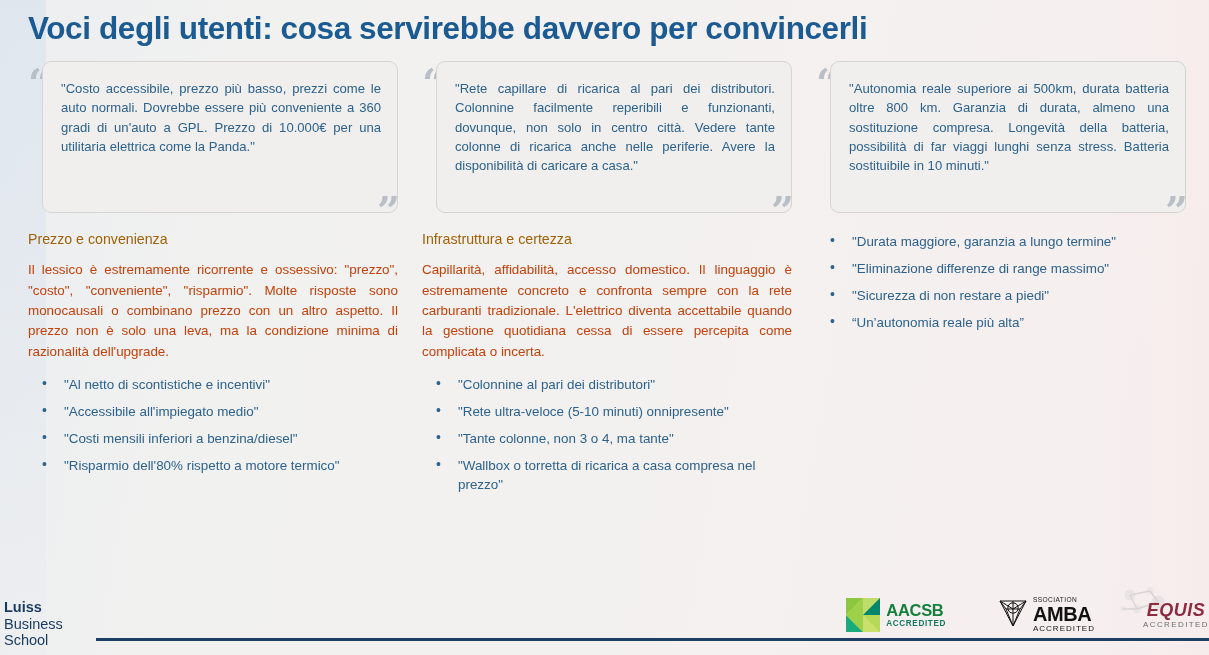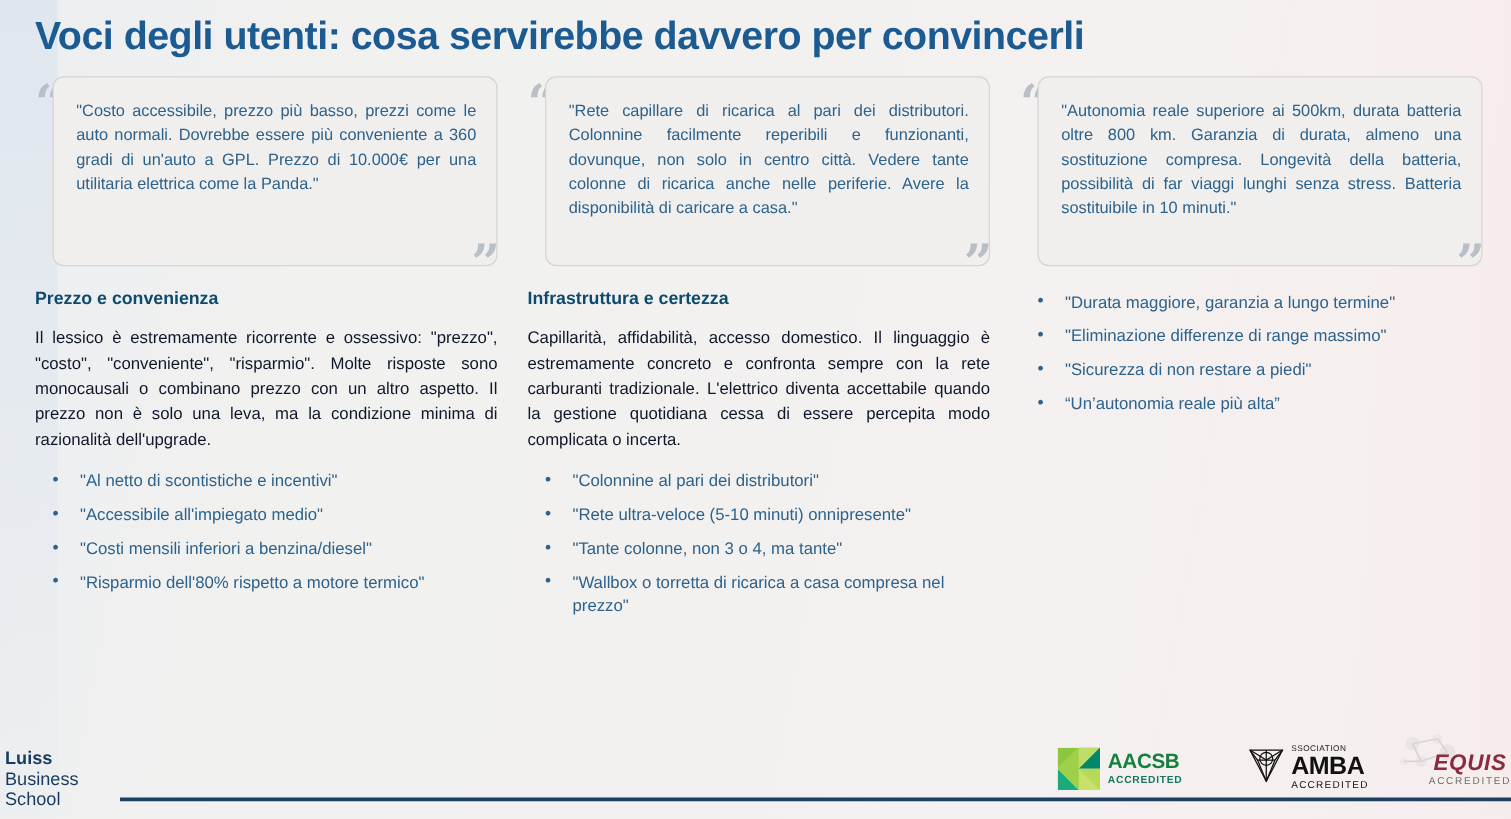--- a/index.html
+++ b/index.html
@@ -123,28 +123,28 @@
   .qmark.close {
     right: -2px;
     bottom: -12px;
     font-size: 40px;
   }
 
   
   .col-head {
     margin: 12px 0 0 0;
     font-size: 14.2px;
-    font-weight: bold;
-    color: #0c4a6e;
+    font-weight: normal;
+    color: #a16207;
   }
   .col-body {
     margin: 13px 0 12px 0;
     font-size: 13.4px;
     line-height: 1.52;
-    color: #0f172a;
+    color: #c2410c;
     text-align: justify;
     text-justify: inter-word;
   }
 
   
   ul.bul {
     margin: 13px 0 0 0;
     padding: 0;
     list-style: none;
   }
@@ -278,21 +278,21 @@
 
     <div class="col">
       <div class="quote-wrap">
         <span class="qmark open">“</span>
         <div class="quote-card">
           <p>"Rete capillare di ricarica al pari dei distributori. Colonnine facilmente reperibili e funzionanti, dovunque, non solo in centro città. Vedere tante colonne di ricarica anche nelle periferie. Avere la disponibilità di caricare a casa."</p>
         </div>
         <span class="qmark close">”</span>
       </div>
       <h2 class="col-head">Infrastruttura e certezza</h2>
-      <p class="col-body">Capillarità, affidabilità, accesso domestico. Il linguaggio è estremamente concreto e confronta sempre con la rete carburanti tradizionale. L'elettrico diventa accettabile quando la gestione quotidiana cessa di essere percepita modo complicata o incerta.</p>
+      <p class="col-body">Capillarità, affidabilità, accesso domestico. Il linguaggio è estremamente concreto e confronta sempre con la rete carburanti tradizionale. L'elettrico diventa accettabile quando la gestione quotidiana cessa di essere percepita come complicata o incerta.</p>
       <ul class="bul">
         <li>"Colonnine al pari dei distributori"</li>
         <li>"Rete ultra-veloce (5-10 minuti) onnipresente"</li>
         <li>"Tante colonne, non 3 o 4, ma tante"</li>
         <li>"Wallbox o torretta di ricarica a casa compresa nel prezzo"</li>
       </ul>
     </div>
 
     <div class="col">
       <div class="quote-wrap">

